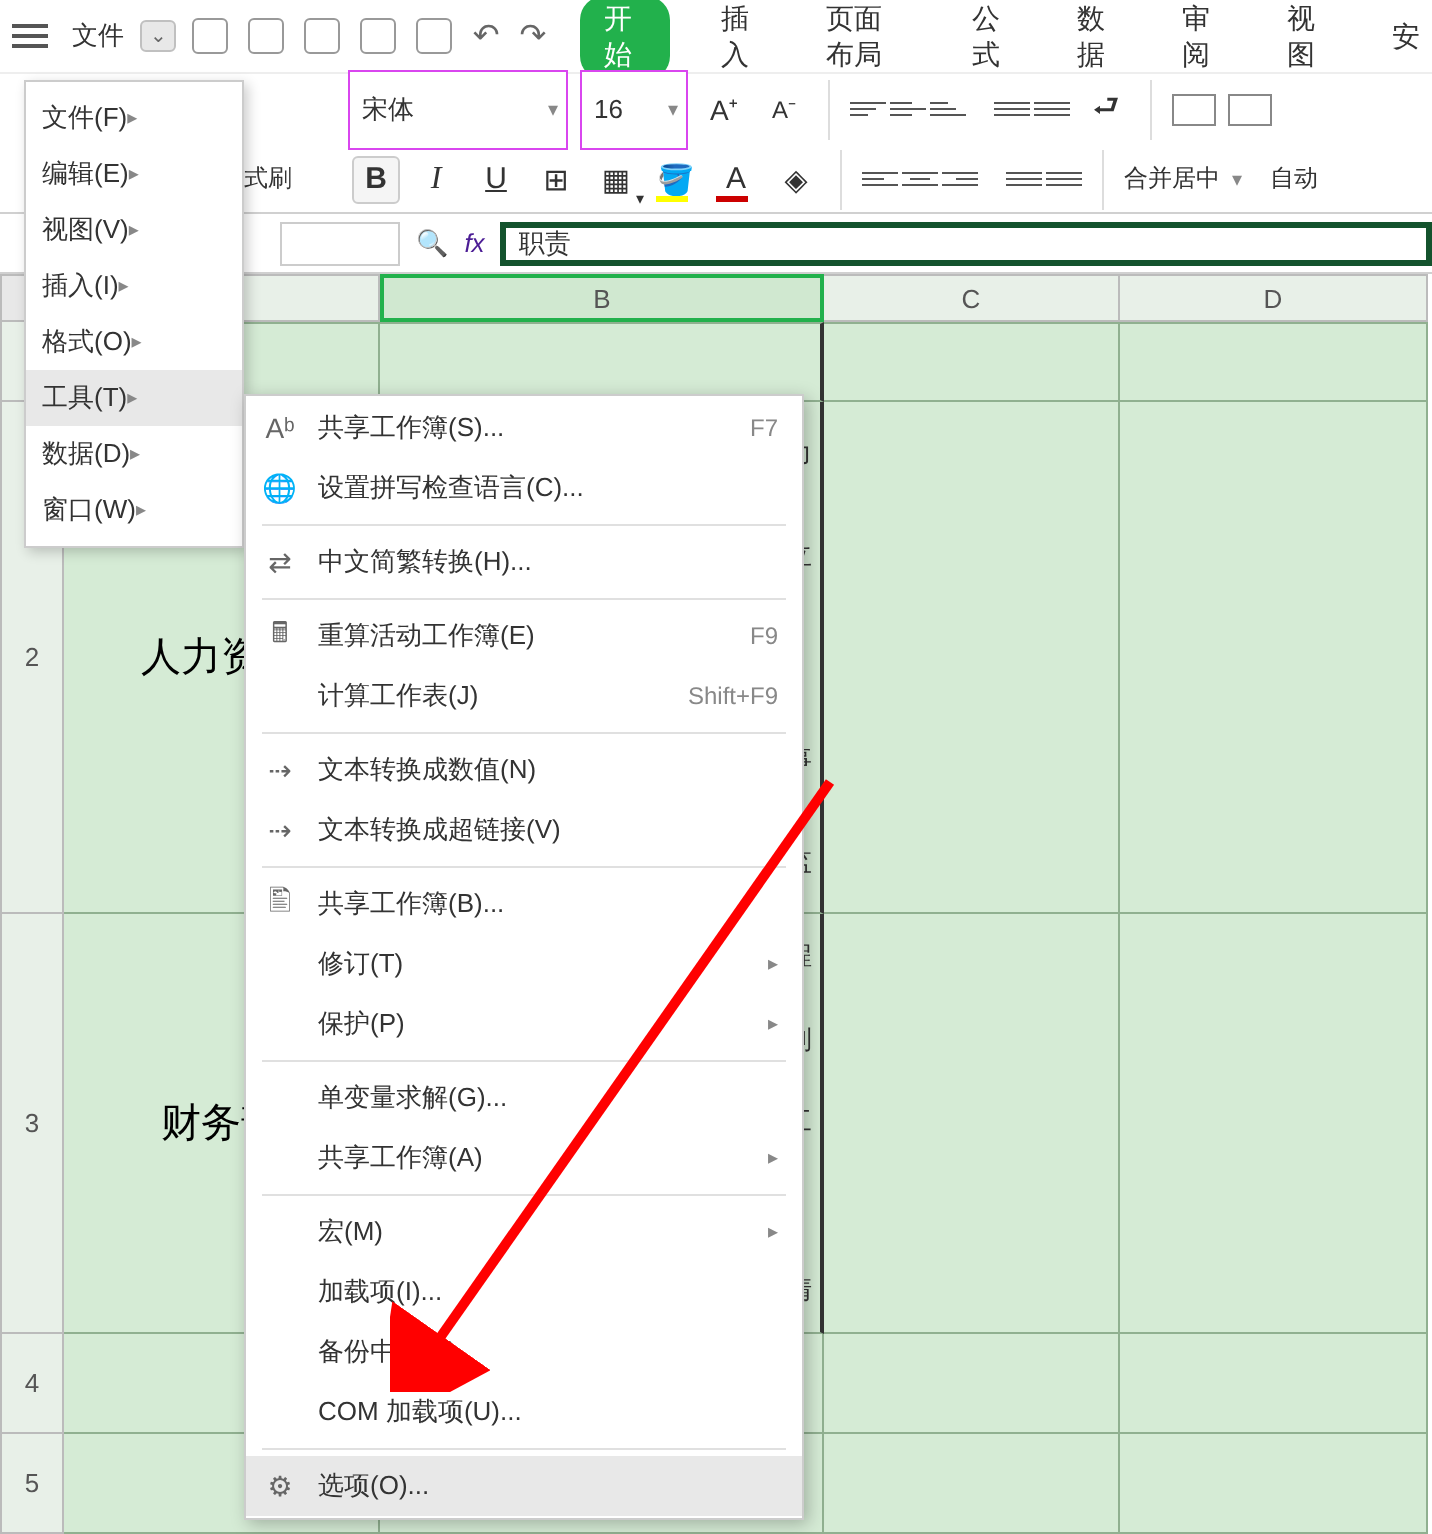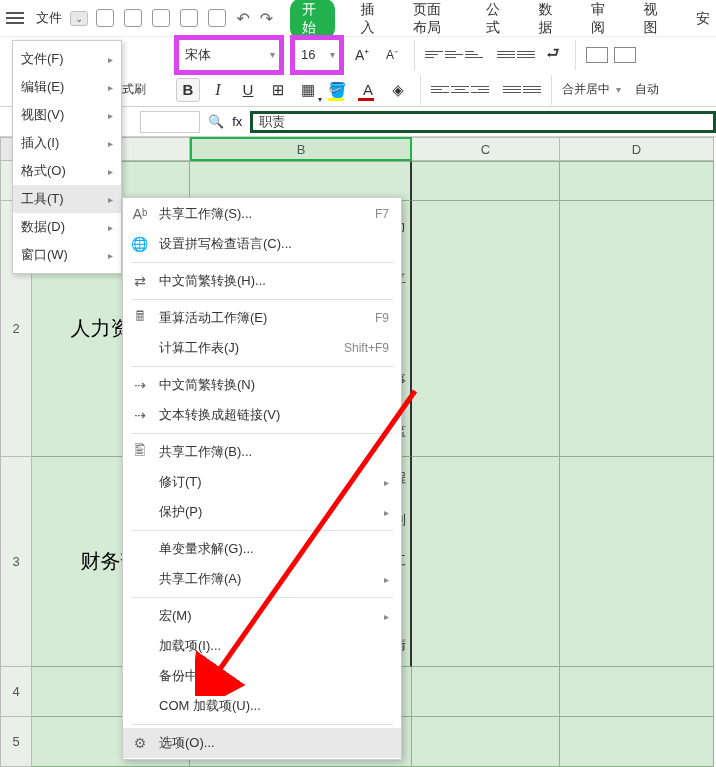--- a/index.html
+++ b/index.html
@@ -10,53 +10,53 @@
 .ham span{height:2px;background:#555}
 .file-btn{padding:4px 6px;display:flex;align-items:center;gap:4px}
 .dd{background:#e8e8e8;border:1px solid #c0c0c0;border-radius:3px;padding:1px 4px;font-size:10px;color:#666}
 .qat{display:flex;gap:10px;margin-left:6px;align-items:center}
 .qat-icon{width:18px;height:18px;border:1px solid #999;border-radius:3px;position:relative}
 .tab-row{height:32px;display:flex;align-items:center;padding-left:290px;gap:20px}
 .tab{padding:4px 6px;color:#333;font-size:14px}
 .tab.active{background:#22b14c;color:#fff;border-radius:12px;padding:3px 12px}
 .tool-row{height:44px;display:flex;align-items:center;padding-left:122px;gap:6px}
 .fmt-painter{font-size:12px}
-.font-sel{height:40px;border:5px solid #d946ef;padding:0 18px 0 6px;position:relative;font-size:13px;display:flex;align-items:center;background:#fff}
+.font-sel{height:40px;border:1px solid #d946ef;padding:0 18px 0 6px;position:relative;font-size:13px;display:flex;align-items:center;background:#fff}
 .font-sel::after{content:"▾";position:absolute;right:4px;color:#888;font-size:10px}
 .tbtn{width:24px;height:24px;display:flex;align-items:center;justify-content:center;font-size:15px}
 .tbtn.bold{font-weight:bold;border:1px solid #ccc;border-radius:3px;background:#f5f5f5}
 .tbtn.italic{font-style:italic;font-family:serif;font-size:16px}
 .tbtn.u{text-decoration:underline}
 .sep{width:1px;height:30px;background:#ddd;margin:0 4px}
 .align-grp{display:flex;gap:2px}
 .mini{width:18px;height:18px;display:flex;flex-direction:column;justify-content:center;gap:2px}
 .mini span{height:1px;background:#555}
 .big-btn{display:flex;flex-direction:column;align-items:center;font-size:12px;gap:2px}
 .fbar{height:30px;display:flex;align-items:center;border-bottom:1px solid #d0d0d0;padding-left:140px;gap:8px}
 .namebox{width:60px;height:22px;border:1px solid #ccc}
-.fx{color:#0f172a}
+.fx{font-style:italic;color:#4c1d95}
 .fval{flex:1;border:3px solid #14532d;height:22px;padding:0 6px;display:flex;align-items:center}
 .grid{position:relative}
 .col-headers{height:24px;display:flex;margin-left:32px}
 .ch{border:1px solid #bbb;border-left:none;background:#e8f0e8;display:flex;align-items:center;justify-content:center;color:#555}
 .ch.first{border-left:1px solid #bbb}
 .ch.sel{background:#d0e8d0;border:2px solid #22b14c}
 .rows{display:flex}
 .row-headers{width:32px}
 .rh{border:1px solid #bbb;border-top:none;background:#e8f0e8;display:flex;align-items:center;justify-content:center;color:#555}
 .cells{}
 .crow{display:flex}
 .cell{border:1px solid #90b090;border-top:none;border-left:none;background:#d5ebd5;display:flex;align-items:center;justify-content:center;font-size:18px;font-weight:500;color:#000;overflow:hidden}
 .cell.a{font-size:20px}
 .cell.b{border-right:2px solid #333}
 .cell.rest{background:#d5ebd5}
 .corner{width:32px;height:24px;border:1px solid #bbb;background:#e8e8e8;position:absolute;left:0;top:0}
 
 .menu1{position:absolute;left:12px;top:40px;width:110px;background:#fff;border:1px solid #ccc;box-shadow:2px 2px 6px rgba(0,0,0,0.2);padding:4px 0;z-index:10}
-.m1-item{height:28px;display:flex;align-items:center;padding:0 8px;justify-content:space-between;font-size:13px}
+.m1-item{height:28px;display:flex;align-items:center;padding:0 8px;justify-content:flex-start;font-size:13px}
 .m1-item.hover{background:#e8e8e8}
 .arr{color:#888;font-size:10px}
 
 .menu2{position:absolute;left:122px;top:197px;width:280px;background:#fff;border:1px solid #ccc;box-shadow:2px 2px 8px rgba(0,0,0,0.25);padding:1px 0;z-index:11}
 .m2-item{height:30px;display:flex;align-items:center;padding:0 12px 0 8px;font-size:13px;gap:10px}
 .m2-item.hover{background:#e8e8e8}
 .m2-icon{width:18px;height:18px;display:flex;align-items:center;justify-content:center;color:#666;font-size:14px}
 .m2-label{flex:1}
 .m2-sc{color:#888;font-size:12px}
 .m2-sep{height:1px;background:#e0e0e0;margin:3px 8px}
@@ -320,21 +320,21 @@
       <span class="m2-sc">F9</span>
     </div>
   <div class="m2-item">
       <span class="m2-icon"></span>
       <span class="m2-label">计算工作表(J)</span>
       <span class="m2-sc">Shift+F9</span>
     </div>
   <div class="m2-sep"></div>
   <div class="m2-item">
       <span class="m2-icon">⇢</span>
-      <span class="m2-label">中文简繁转换(N)</span>
+      <span class="m2-label">文本转换成数值(N)</span>
     </div>
   <div class="m2-item">
       <span class="m2-icon">⇢</span>
       <span class="m2-label">文本转换成超链接(V)</span>
     </div>
   <div class="m2-sep"></div>
   <div class="m2-item">
       <span class="m2-icon">🖺</span>
       <span class="m2-label">共享工作簿(B)...</span>
     </div>

